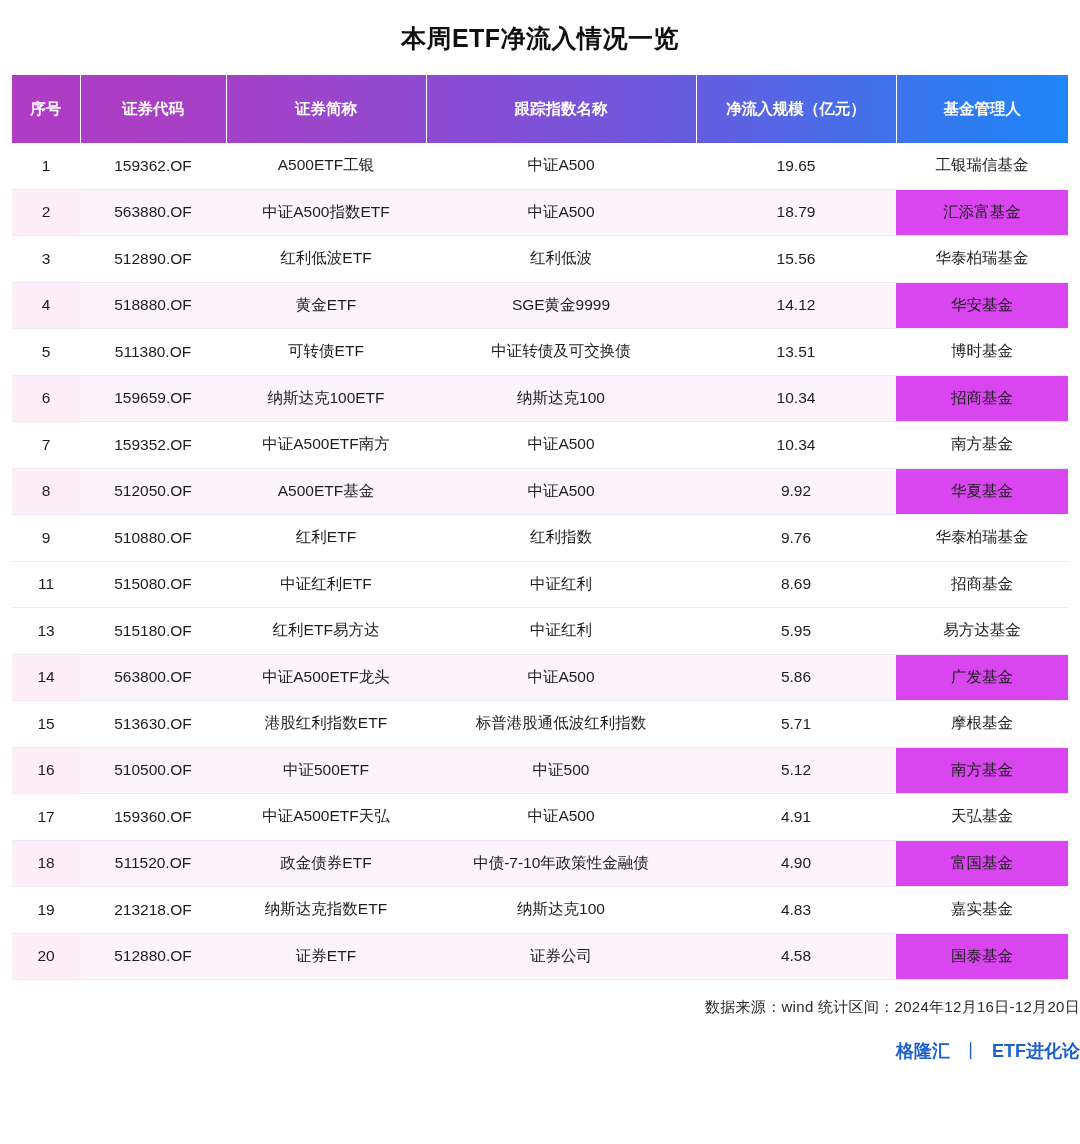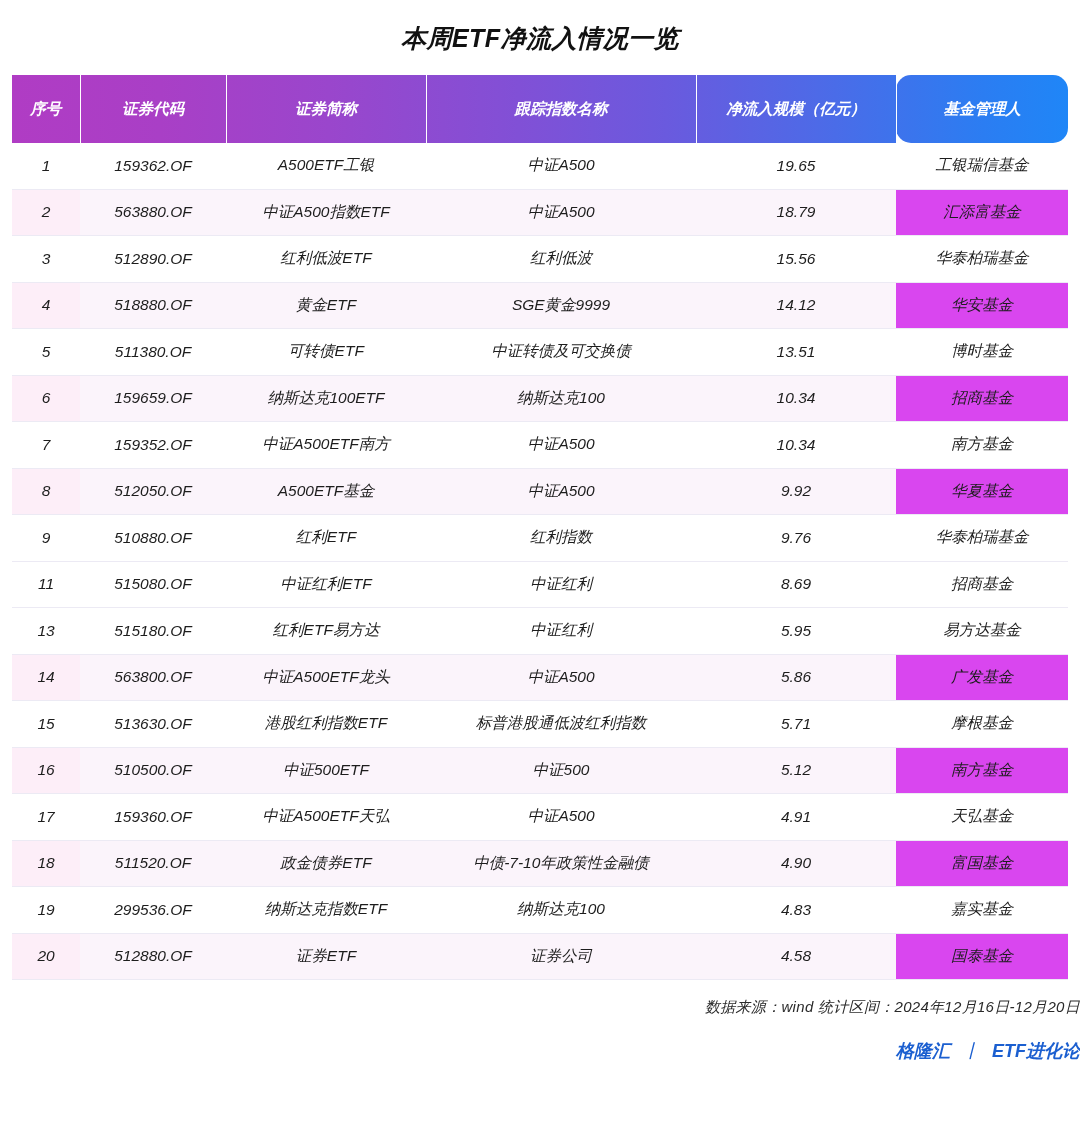--- a/index.html
+++ b/index.html
@@ -12,21 +12,20 @@
     background: #ffffff;
     font-family: "Liberation Sans", sans-serif;
     color: #1b1b1b;
     overflow: hidden;
   }
   .page {
     position: relative;
     width: 1080px;
     height: 932px;
     box-sizing: border-box;
-    font-style: italic;
   }
   .title {
     text-align: center;
     font-size: 25px;
     font-weight: bold;
     color: #111111;
     padding: 22px 0 20px 0;
     letter-spacing: 0.5px;
   }
   .watermark {
@@ -53,21 +52,21 @@
   table.etf thead th {
     background: transparent;
     color: #ffffff;
     font-size: 15.5px;
     font-weight: bold;
     height: 46px;
     padding: 11px;
     position: relative;
     border-right: 1px solid rgba(255,255,255,0.35);
   }
-  table.etf thead th:last-child { border-right: none; border-radius: 15px; }
+  table.etf thead th:last-child { border-right: none; }
   thead tr {
     background: linear-gradient(90deg, #b03cc4 0%, #a93fc6 14%, #9a46cc 30%, #8150d6 48%, #6a5ade 62%, #4a6ce8 78%, #2b7df2 92%, #1f86f7 100%);
   }
   table.etf tbody td {
     height: 45.5px;
     font-size: 15.5px;
     text-align: center;
     color: #1d1d1d;
     padding: 0 2px;
     border-bottom: 1px solid #eceaf4;
@@ -256,21 +255,21 @@
         <tr class="even">
           <td class="c0">18</td>
           <td class="c1">511520.OF</td>
           <td class="c2">政金债券ETF</td>
           <td class="c3">中债-7-10年政策性金融债</td>
           <td class="c4">4.90</td>
           <td class="c5">富国基金</td>
         </tr>
         <tr class="odd">
           <td class="c0">19</td>
-          <td class="c1">299536.OF</td>
+          <td class="c1">213218.OF</td>
           <td class="c2">纳斯达克指数ETF</td>
           <td class="c3">纳斯达克100</td>
           <td class="c4">4.83</td>
           <td class="c5">嘉实基金</td>
         </tr>
         <tr class="even">
           <td class="c0">20</td>
           <td class="c1">512880.OF</td>
           <td class="c2">证券ETF</td>
           <td class="c3">证券公司</td>

